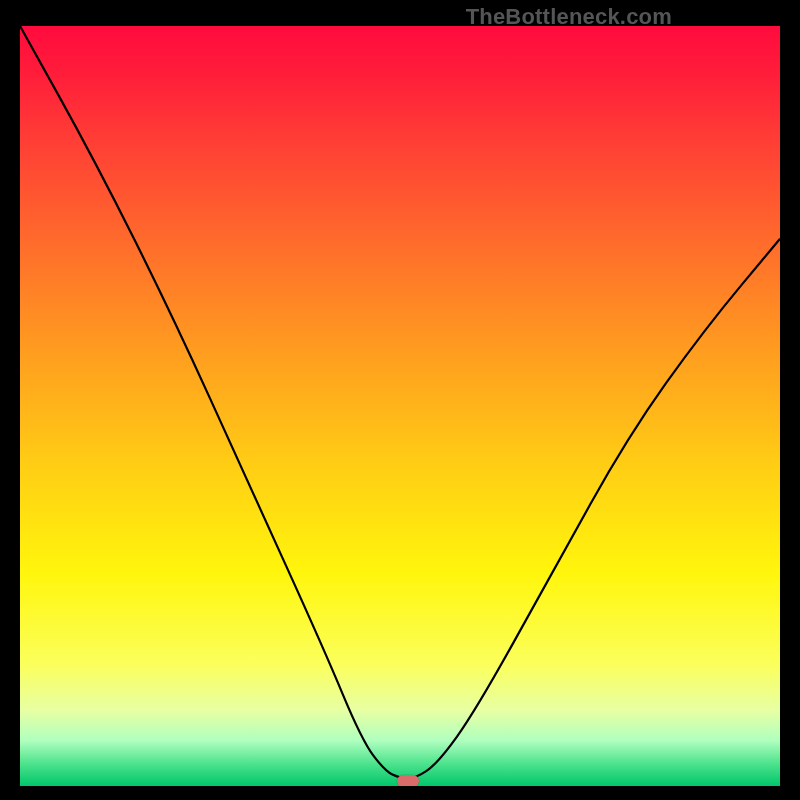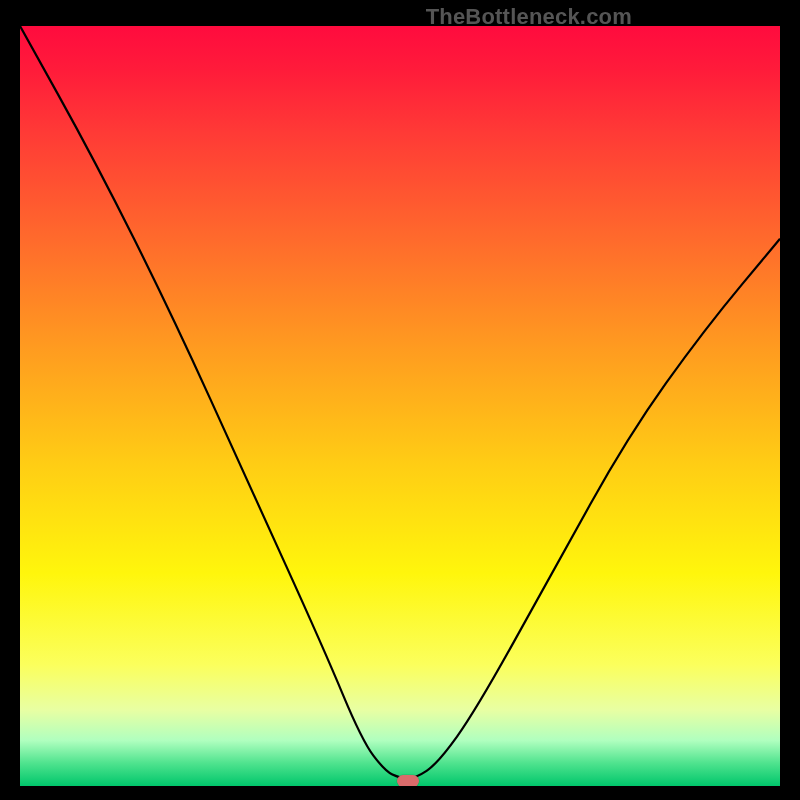--- a/index.html
+++ b/index.html
@@ -9,20 +9,21 @@
     height: 800px;
     background: #000;
     overflow: hidden;
     font-family: Arial, Helvetica, sans-serif;
   }
   .stage {
     position: relative;
     width: 644px;
     height: 800px;
     background: #000;
+    padding-left: 40px;
   }
   .watermark {
     position: absolute;
     top: 4px;
     right: 12px;
     color: #555;
     font-size: 22px;
     font-weight: 600;
     letter-spacing: 0.2px;
     z-index: 5;

